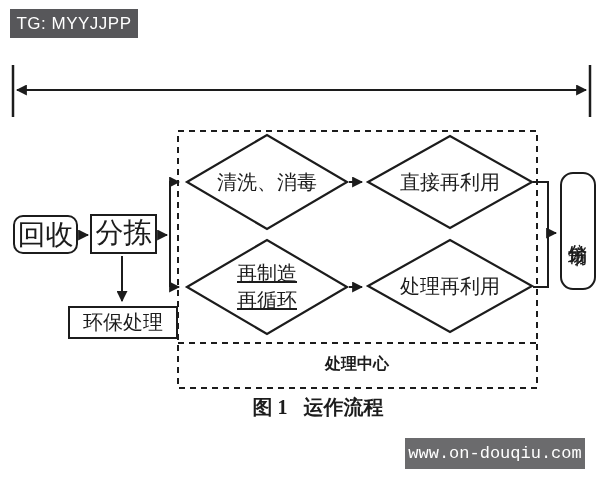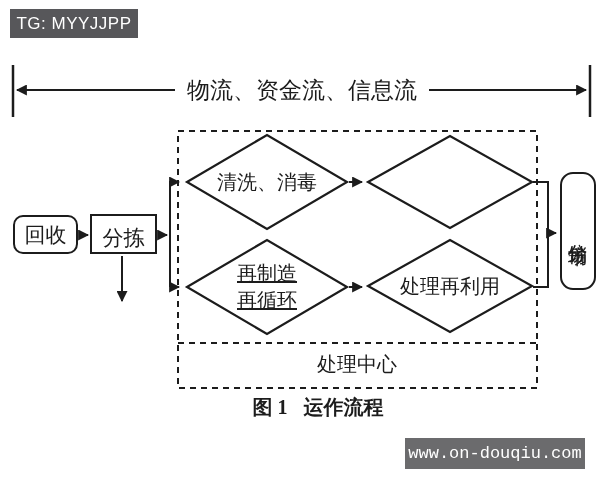--- a/index.html
+++ b/index.html
@@ -40,21 +40,21 @@
     padding: 0 12px;
     font-size: 23px;
     font-weight: 500;
     white-space: nowrap;
   }
   .node-box {
     box-sizing: border-box;
     border: 2px solid #1c1c1c;
     background: #ffffff;
     display: flex; align-items: center; justify-content: center;
-    font-size: 21px;
+    font-size: 28px;
     white-space: nowrap;
   }
   .box-recycle  { left: 13px;  top: 215px; width: 65px;  height: 39px; border-radius: 10px; }
   .box-sorting  { left: 90px;  top: 214px; width: 67px;  height: 40px; align-items: flex-end; }
   .box-eco      { left: 68px;  top: 306px; width: 110px; height: 33px; font-size: 20px; }
   .box-market   {
     left: 560px; top: 172px; width: 36px; height: 118px;
     border-radius: 13px; font-size: 19px;
   }
   .box-market span {
@@ -70,22 +70,23 @@
     line-height: 1.35;
     white-space: nowrap;
   }
   .dl-1 { left: 267px; top: 182px; }
   .dl-2 { left: 450px; top: 182px; }
   .dl-3 { left: 267px; top: 287px; text-decoration: underline; }
   .dl-4 { left: 450px; top: 286px; }
   .center-label {
     left: 357px; top: 364px;
     transform: translate(-50%, -50%);
-    font-size: 20px;
+    font-size: 16px;
     white-space: nowrap;
+    font-weight: bold;
   }
   .caption {
     left: 302px; top: 407px;
     transform: translate(-50%, -50%);
     font-weight: bold;
     font-size: 20px;
     white-space: nowrap;
     margin-left: 16px;
   }
   .caption .gap { margin-left: 16px; }
@@ -129,33 +130,36 @@
     <line x1="548" y1="233" x2="556" y2="233" stroke="#1c1c1c" stroke-width="2" marker-end="url(#arrow)"></line>
 
     <polygon points="187,182 267,135 347,182 267,229" fill="#ffffff" stroke="#1c1c1c" stroke-width="2.2"></polygon>
     <polygon points="368,182 450,136 532,182 450,228" fill="#ffffff" stroke="#1c1c1c" stroke-width="2.2"></polygon>
     <polygon points="187,287 267,240 347,287 267,334" fill="#ffffff" stroke="#1c1c1c" stroke-width="2.2"></polygon>
     <polygon points="368,286 450,240 532,286 450,332" fill="#ffffff" stroke="#1c1c1c" stroke-width="2.2"></polygon>
   </svg>
 
   <div class="overlay badge">TG: MYYJJPP</div>
 
-  <div class="overlay flow-label">物流、资金流、信息流</div>
 
   <div class="overlay node-box box-recycle">
     <span>回收</span>
   </div>
 
   <div class="overlay node-box box-sorting">
     <span>分拣</span>
   </div>
 
+  <div class="overlay node-box box-eco">
+    <span>环保处理</span>
+  </div>
 
   <div class="overlay diamond-label dl-1">清洗、消毒</div>
 
+  <div class="overlay diamond-label dl-2">直接再利用</div>
 
   <div class="overlay diamond-label dl-3">
     <div>再制造</div>
     <div>再循环</div>
   </div>
 
   <div class="overlay diamond-label dl-4">处理再利用</div>
 
   <div class="overlay center-label">处理中心</div>
 

